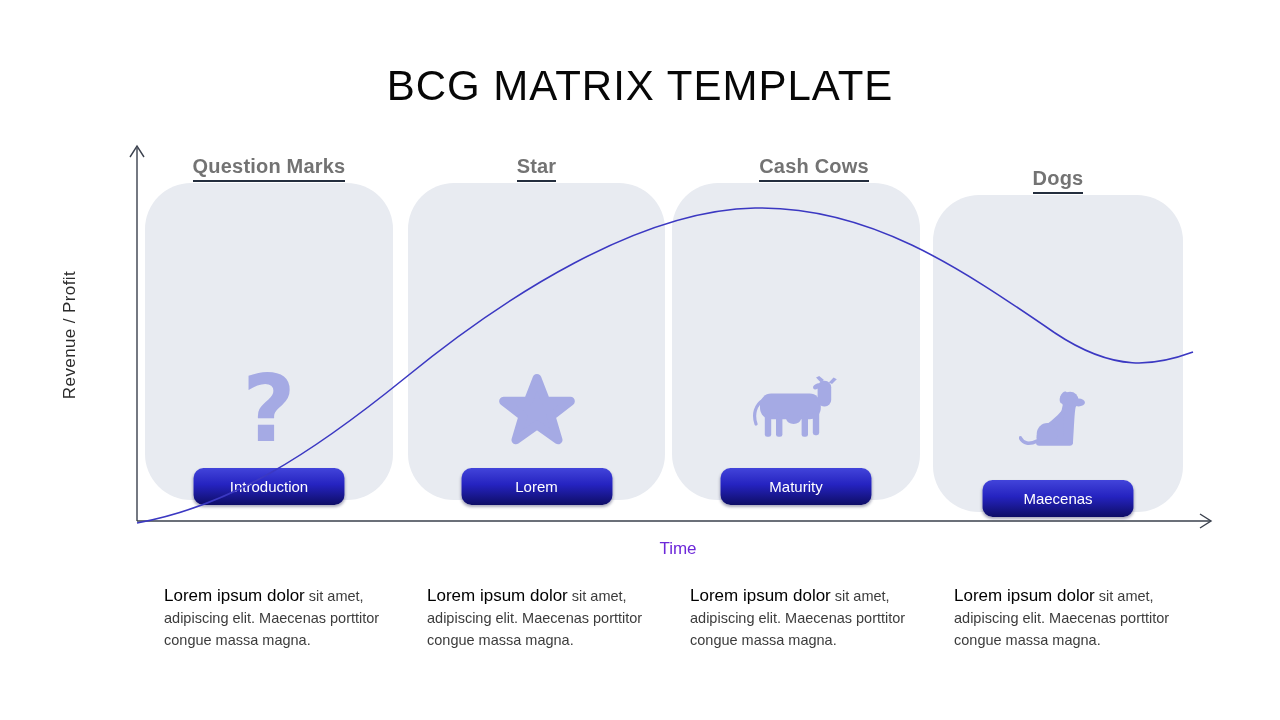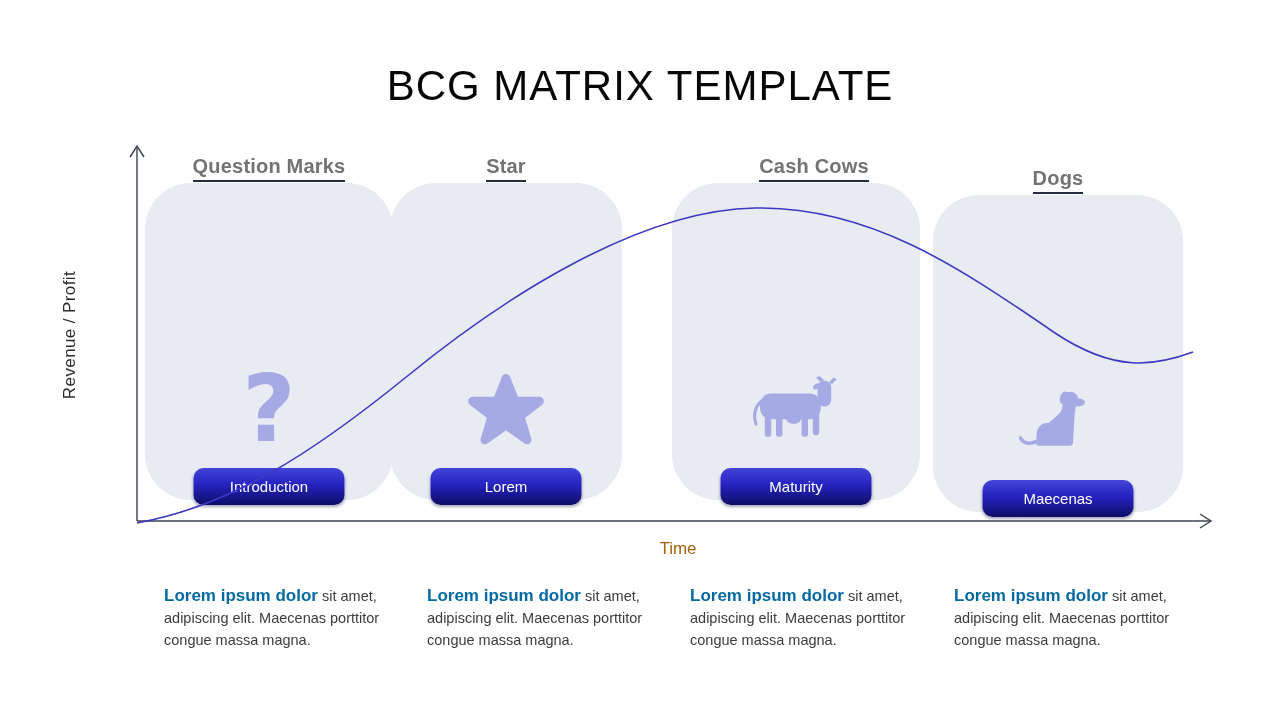--- a/index.html
+++ b/index.html
@@ -18,26 +18,26 @@
   .overlay-svg { position: absolute; top: 0; left: 0; z-index: 2; pointer-events: none; }
 
   .y-axis-label {
     position: absolute; left: 60px; top: 240px; width: 190px; height: 26px;
     transform: rotate(-90deg); transform-origin: 95px 95px;
     text-align: center; font-size: 17px; color: #2b2b2b; letter-spacing: 0.4px;
     z-index: 1;
   }
   .x-axis-label {
     position: absolute; top: 539px; left: 578px; width: 200px;
-    text-align: center; font-size: 17px; color: #a16207; z-index: 1;
+    text-align: center; font-size: 17px; color: #6d28d9; z-index: 1;
   }
 
   .quadrant { position: absolute; top: 155px; height: 352px; z-index: 1; }
   .q1 { left: 145px; width: 248px; }
-  .q2 { left: 390px; width: 232px; }
+  .q2 { left: 408px; width: 257px; }
   .q3 { left: 672px; width: 248px; padding-left: 36px; }
   .q4 { left: 933px; width: 250px; margin-top: 12px; }
 
   .q-header { text-align: center; height: 28px; }
   .q-header span {
     display: inline-block; font-size: 20px; font-weight: 700; color: #737373;
     border-bottom: 2.5px solid #242e3e; padding-bottom: 2px; letter-spacing: 0.2px;
   }
 
   .panel {
@@ -57,21 +57,21 @@
   .stage-btn {
     position: absolute; top: 313px; left: 50%; transform: translateX(-50%);
     width: 151px; height: 37px; border: none; border-radius: 10px;
     background: linear-gradient(180deg, #4244da 0%, #2523c0 45%, #0e0d66 100%);
     color: #ffffff; font-size: 15px; font-family: "Liberation Sans", sans-serif;
     z-index: 3; cursor: pointer; box-shadow: 0 2px 3px rgba(10,10,60,0.35);
   }
 
   .descs { position: absolute; top: 585px; left: 0; width: 1280px; z-index: 1; }
   .desc { position: absolute; width: 218px; font-size: 14.5px; line-height: 22px; color: #3c3c3c; }
-  .desc .lead { font-size: 17px; font-weight: 700; color: #0369a1; }
+  .desc .lead { font-size: 17px; font-weight: 400; color: #000000; }
   .d1 { left: 164px; } .d2 { left: 427px; } .d3 { left: 690px; } .d4 { left: 954px; }
 </style>
 </head>
 <body>
 
 <div class="slide">
 
   <h1 class="title">BCG MATRIX TEMPLATE</h1>
 
   <div class="y-axis-label">Revenue / Profit</div>

